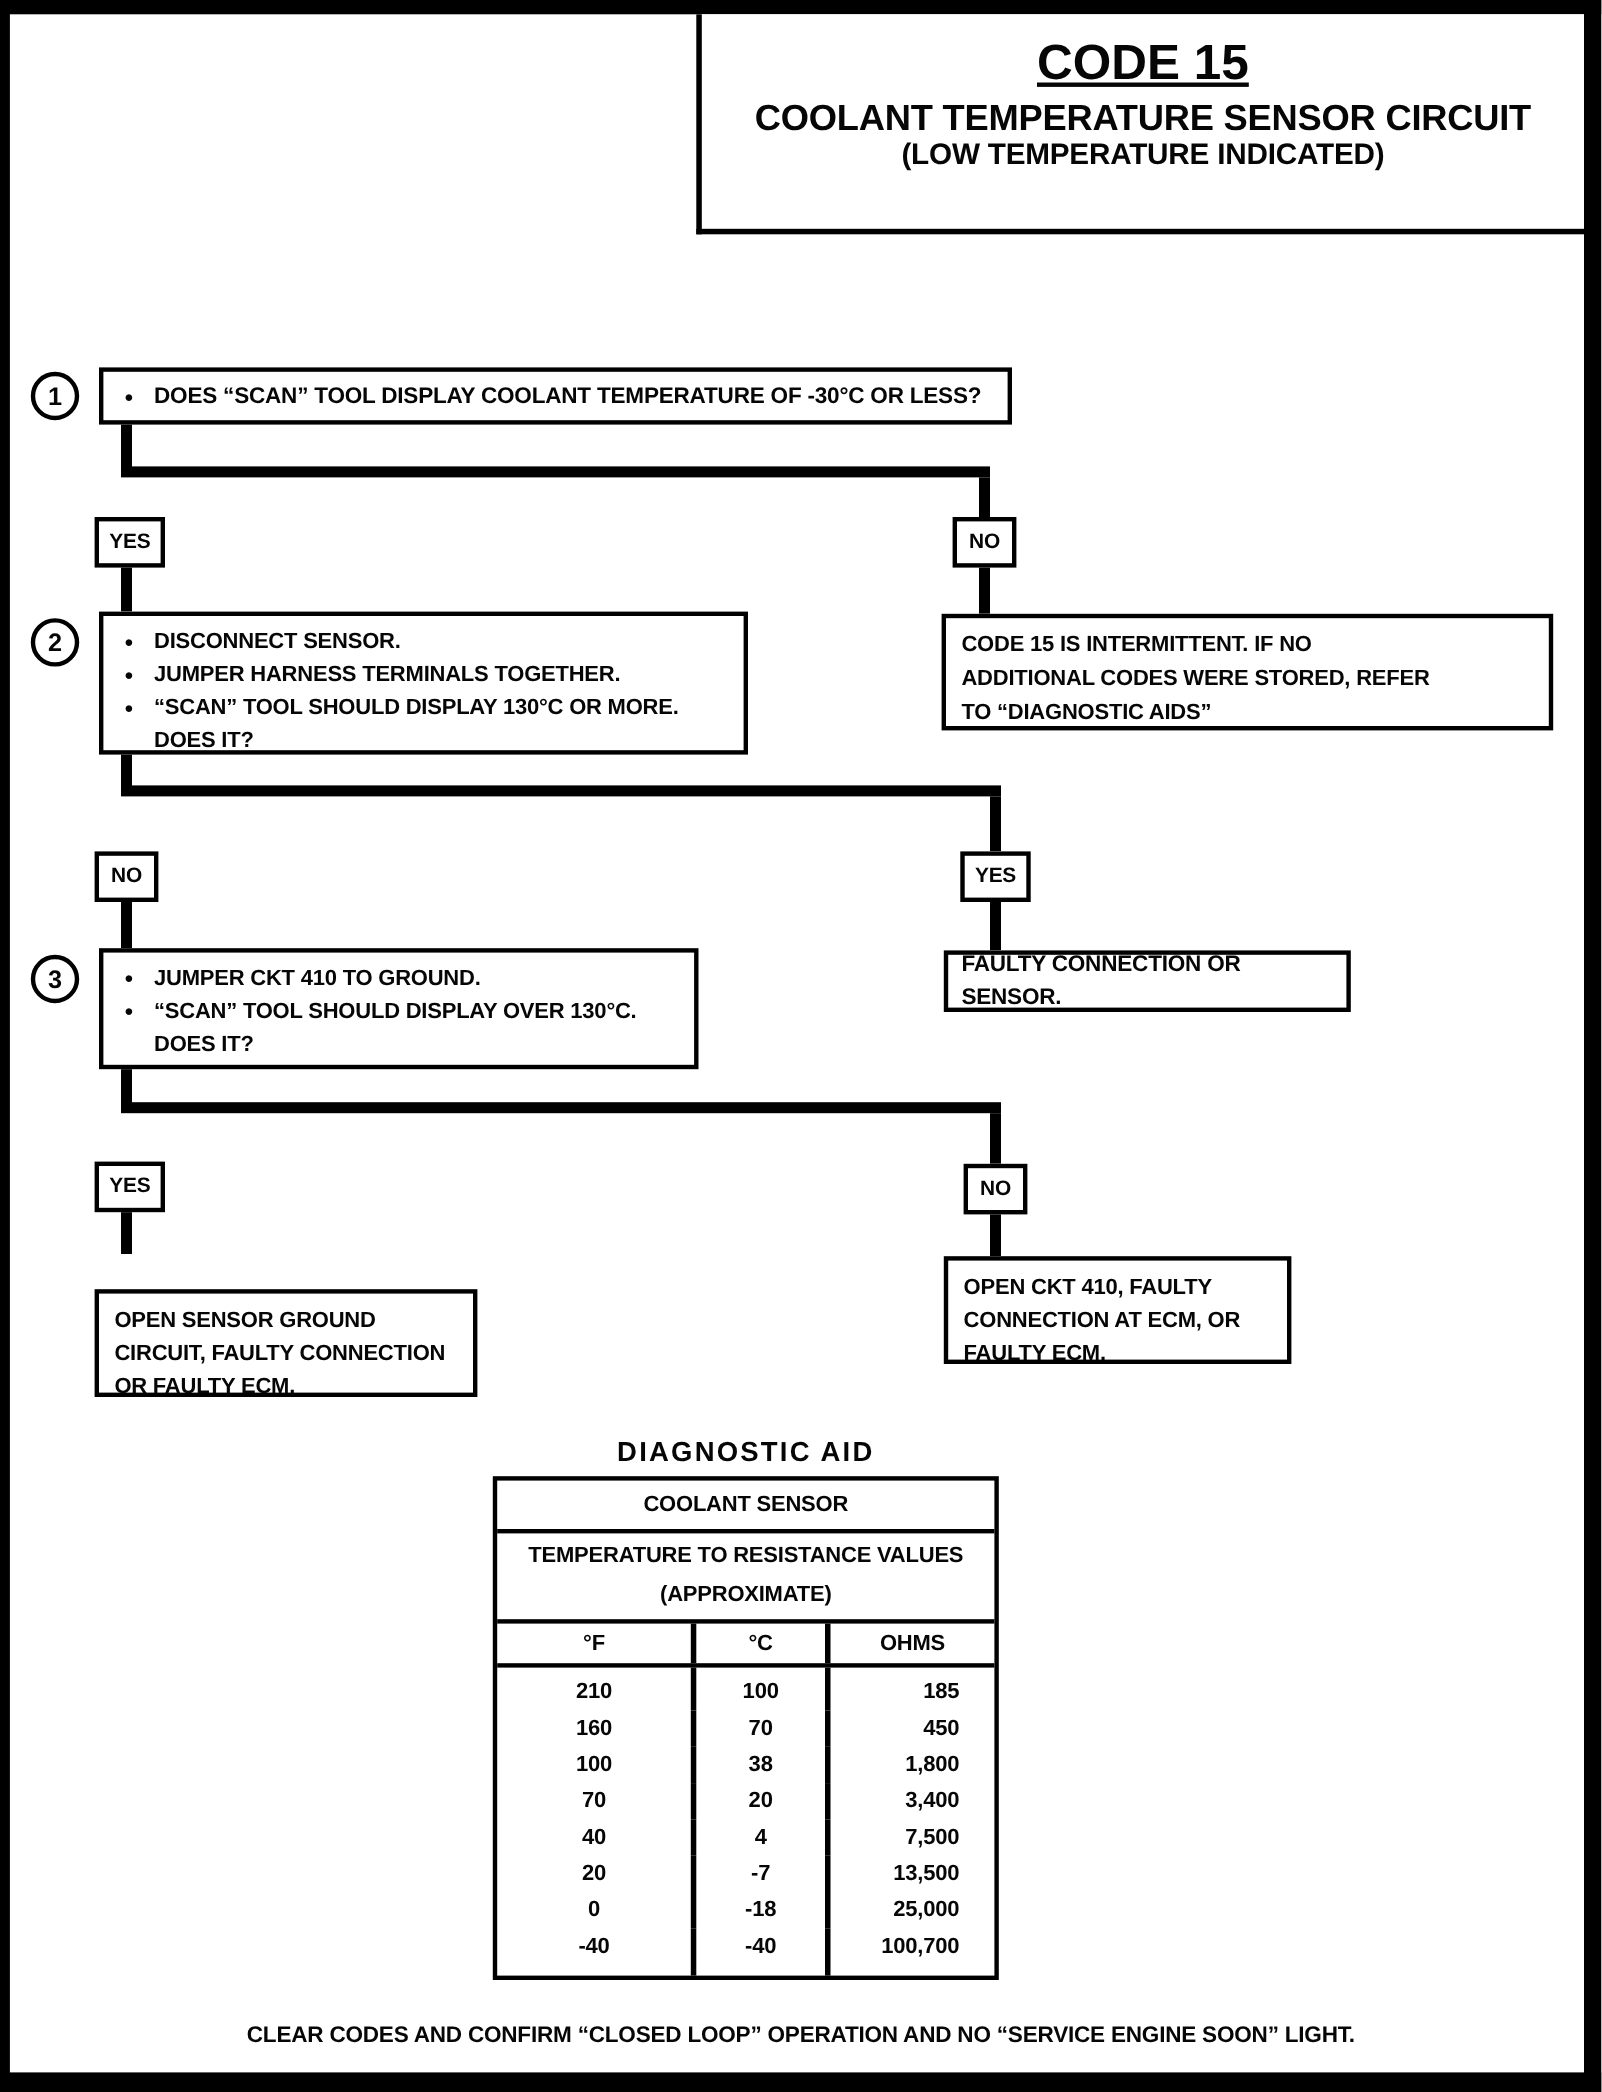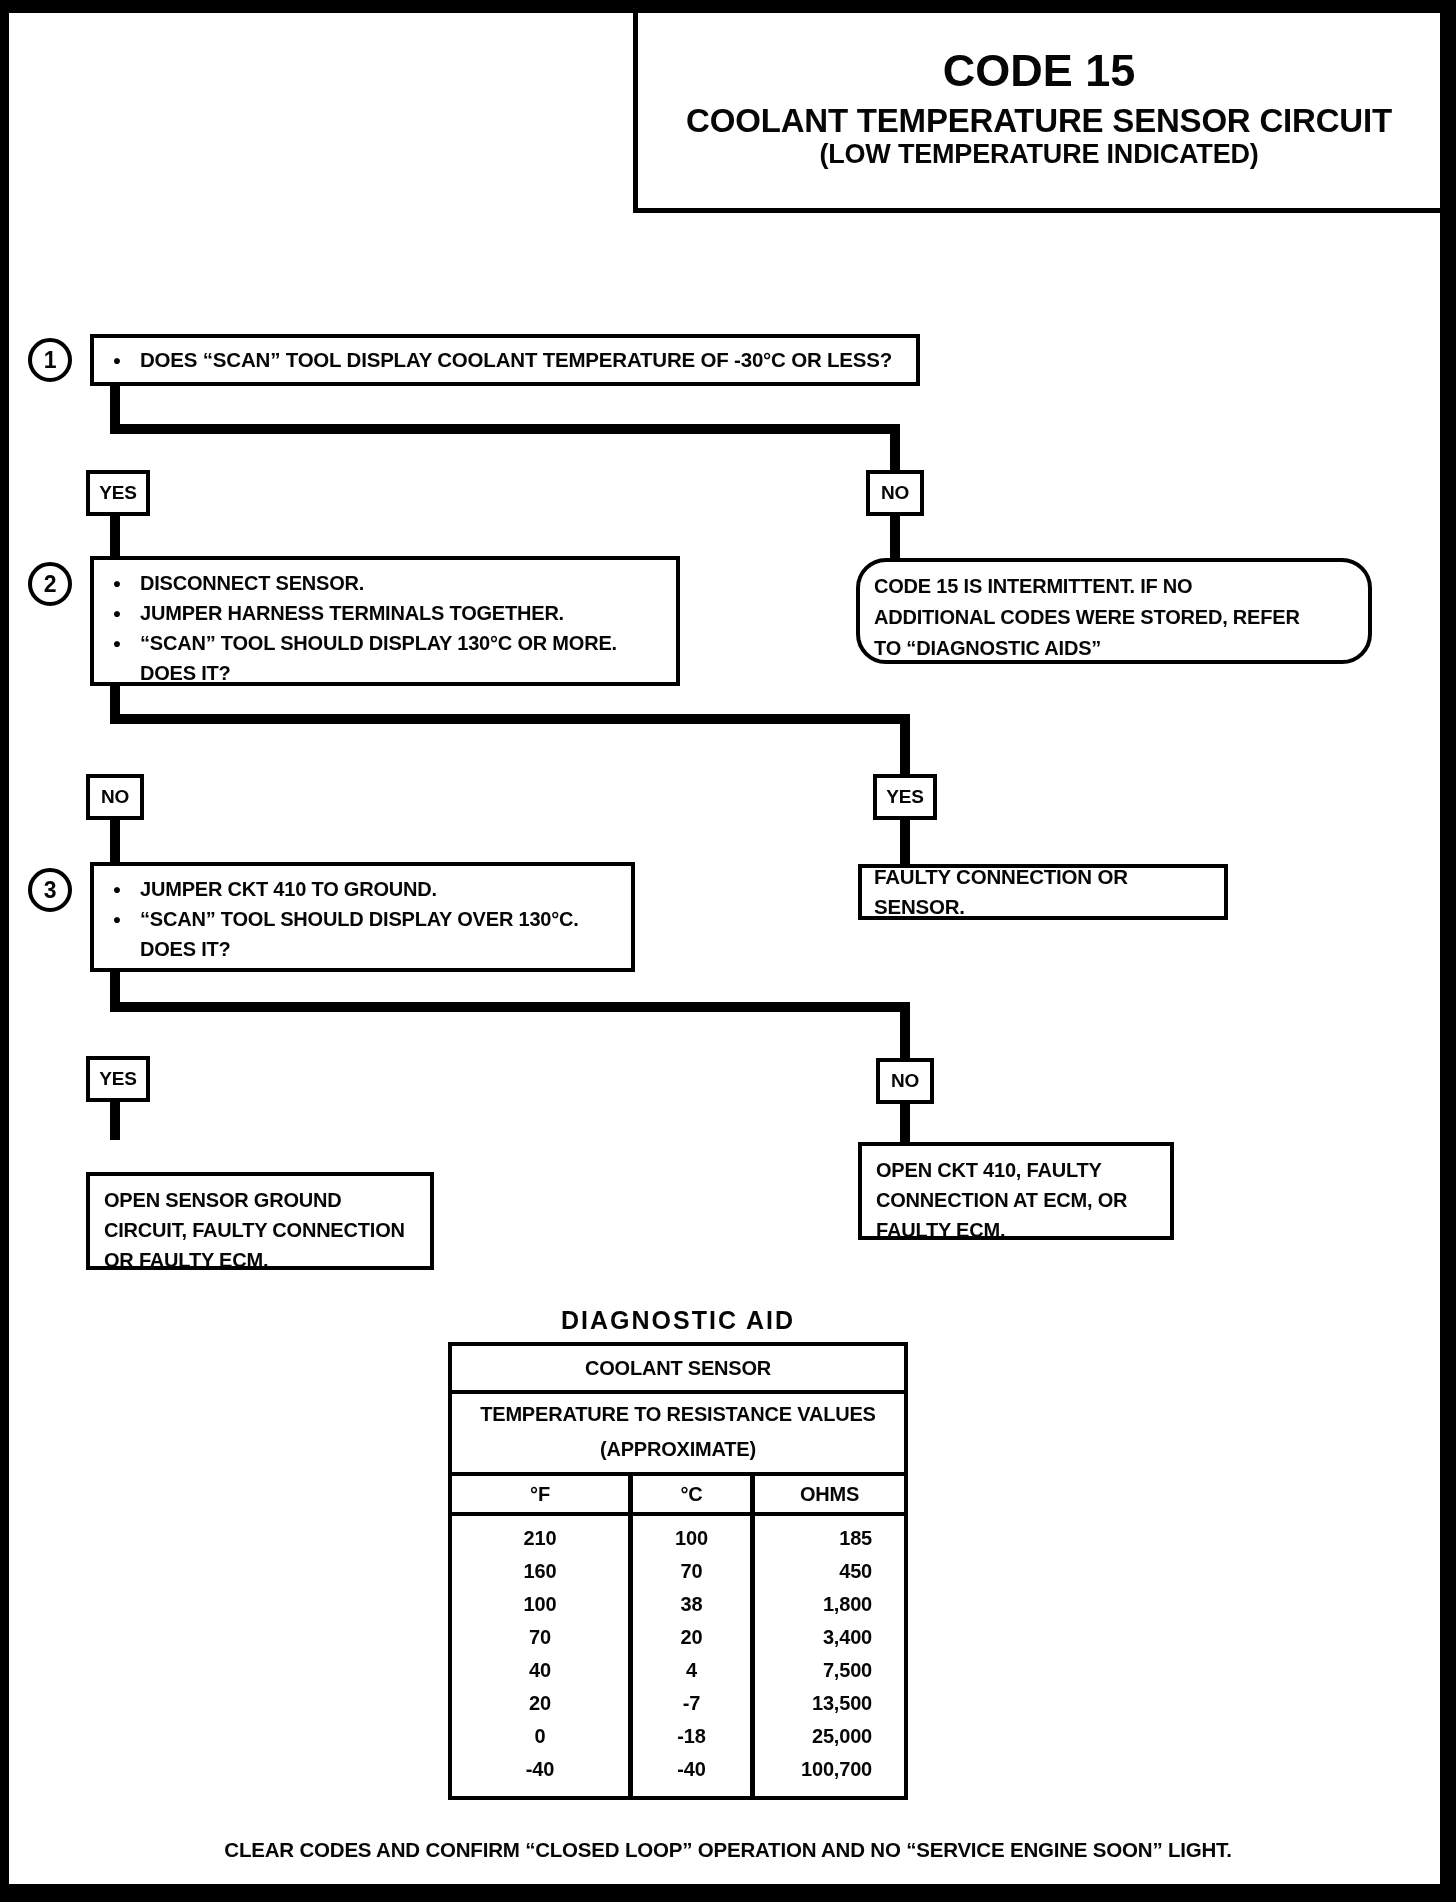--- a/index.html
+++ b/index.html
@@ -14,21 +14,21 @@
   .b-top{left:0;top:0;width:1456px;height:13px;}
   .b-left{left:0;top:0;width:9px;height:1902px;}
   .b-right{left:1440px;top:0;width:16px;height:1902px;}
   .b-bottom{left:0;top:1884px;width:1456px;height:18px;}
 
   .title-box{
     left:633px;top:13px;width:807px;height:200px;
     border:5px solid #000;border-top:none;border-right:none;
     box-sizing:border-box;text-align:center;background:#fff;
   }
-  .title-code{margin-top:34px;font-size:45px;line-height:48px;letter-spacing:0px;}
+  .title-code{margin-top:20px;font-size:45px;line-height:48px;letter-spacing:0px;text-decoration:underline;}
   .title-line1{margin-top:8px;font-size:33px;line-height:36px;}
   .title-line2{font-size:27px;line-height:30px;}
 
   .circle{
     width:44px;height:44px;border:4px solid #000;border-radius:50%;
     box-sizing:border-box;text-align:center;font-size:23px;line-height:36px;background:#fff;
   }
   .qbox{
     border:4px solid #000;box-sizing:border-box;background:#fff;
     font-size:20px;line-height:30px;
@@ -105,21 +105,21 @@
       <span class="bullet">●</span>
       <span class="btext">JUMPER HARNESS TERMINALS TOGETHER.</span>
     </div>
     <div class="brow">
       <span class="bullet">●</span>
       <span class="btext">“SCAN” TOOL SHOULD DISPLAY 130°C OR MORE.
 DOES IT?</span>
     </div>
   </div>
 
-  <div class="abs rbox" style="left:856px;top:558px;width:516px;height:106px;line-height:31px;border-radius:30px;">CODE 15 IS INTERMITTENT.  IF NO
+  <div class="abs rbox" style="left:856px;top:558px;width:556px;height:106px;line-height:31px;">CODE 15 IS INTERMITTENT.  IF NO
 ADDITIONAL CODES WERE STORED,  REFER
 TO “DIAGNOSTIC AIDS”</div>
 
   <div class="line" style="left:110px;top:686px;width:10px;height:36px;"></div>
   <div class="line" style="left:110px;top:714px;width:800px;height:10px;"></div>
   <div class="line" style="left:900px;top:724px;width:10px;height:50px;"></div>
 
   <div class="abs lbl" style="left:86px;top:774px;width:58px;height:46px;">NO</div>
   <div class="abs lbl" style="left:873px;top:774px;width:64px;height:46px;">YES</div>
 

